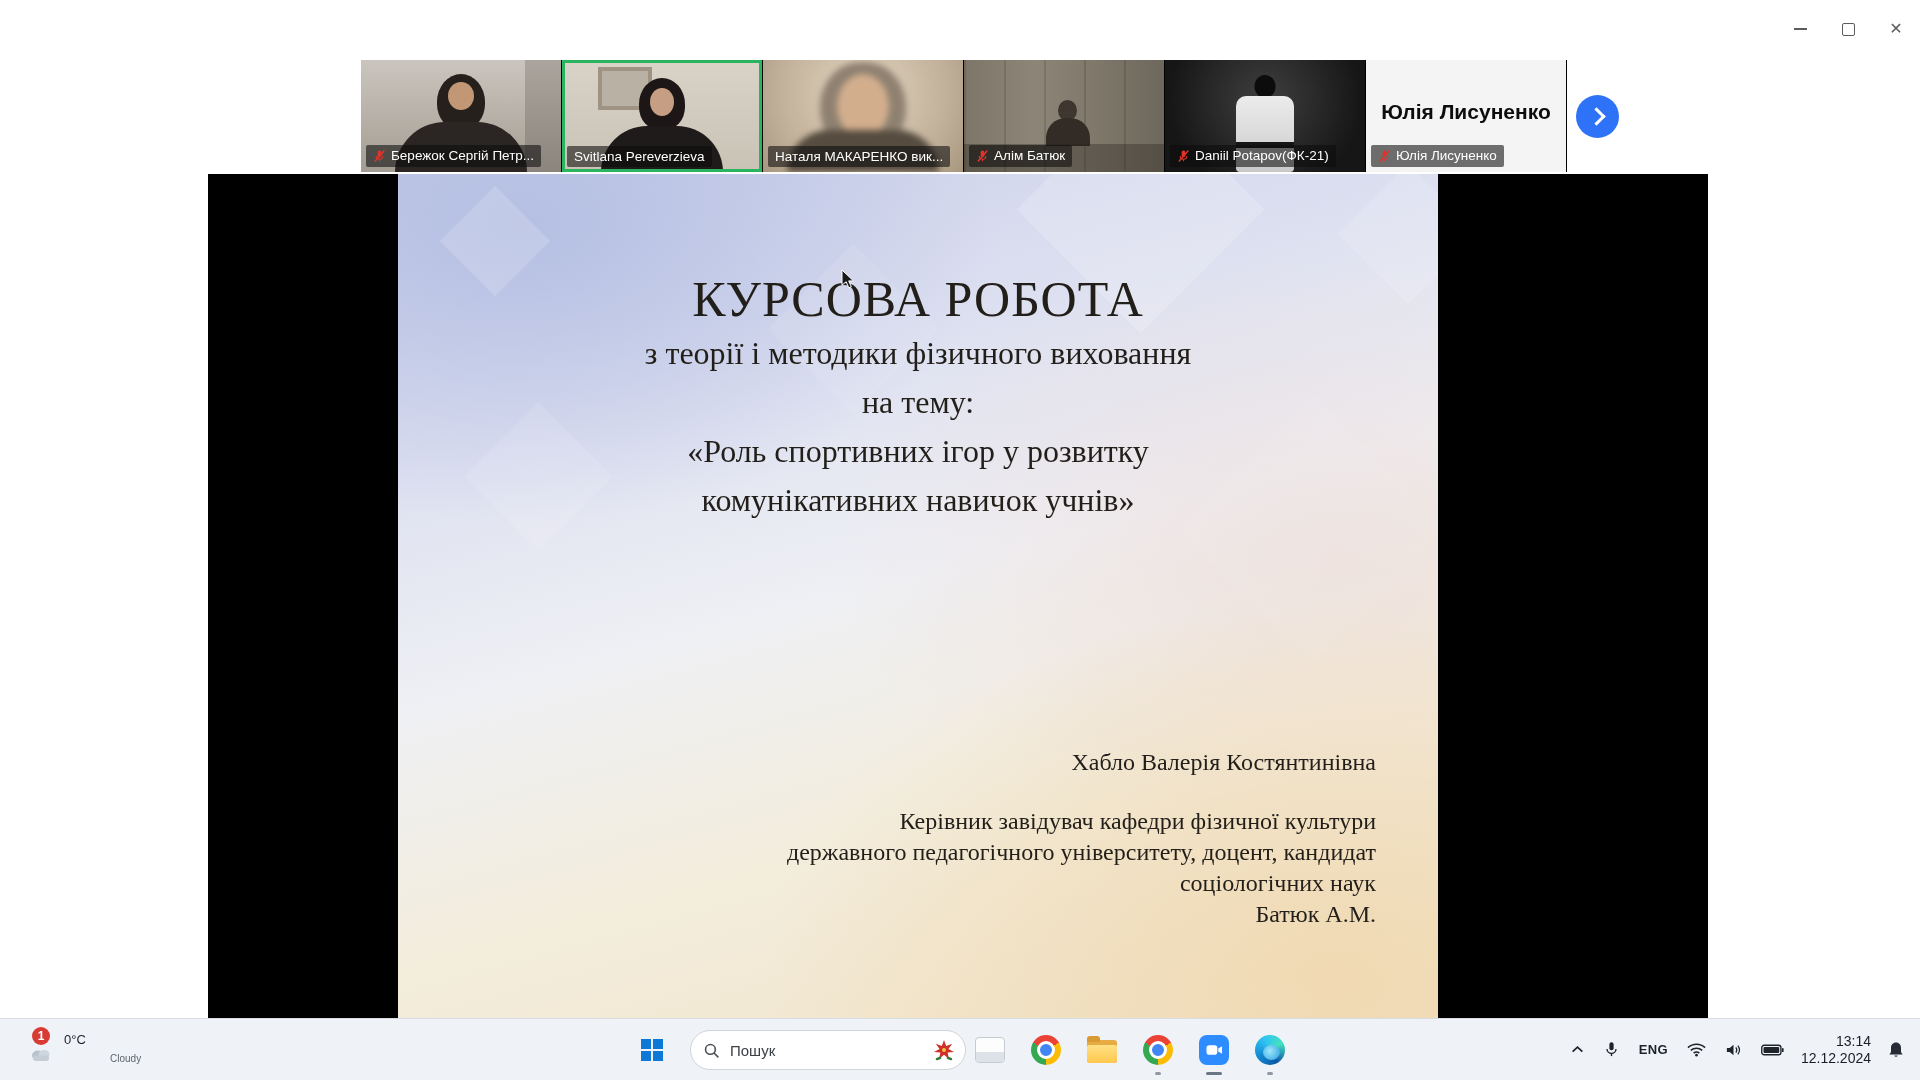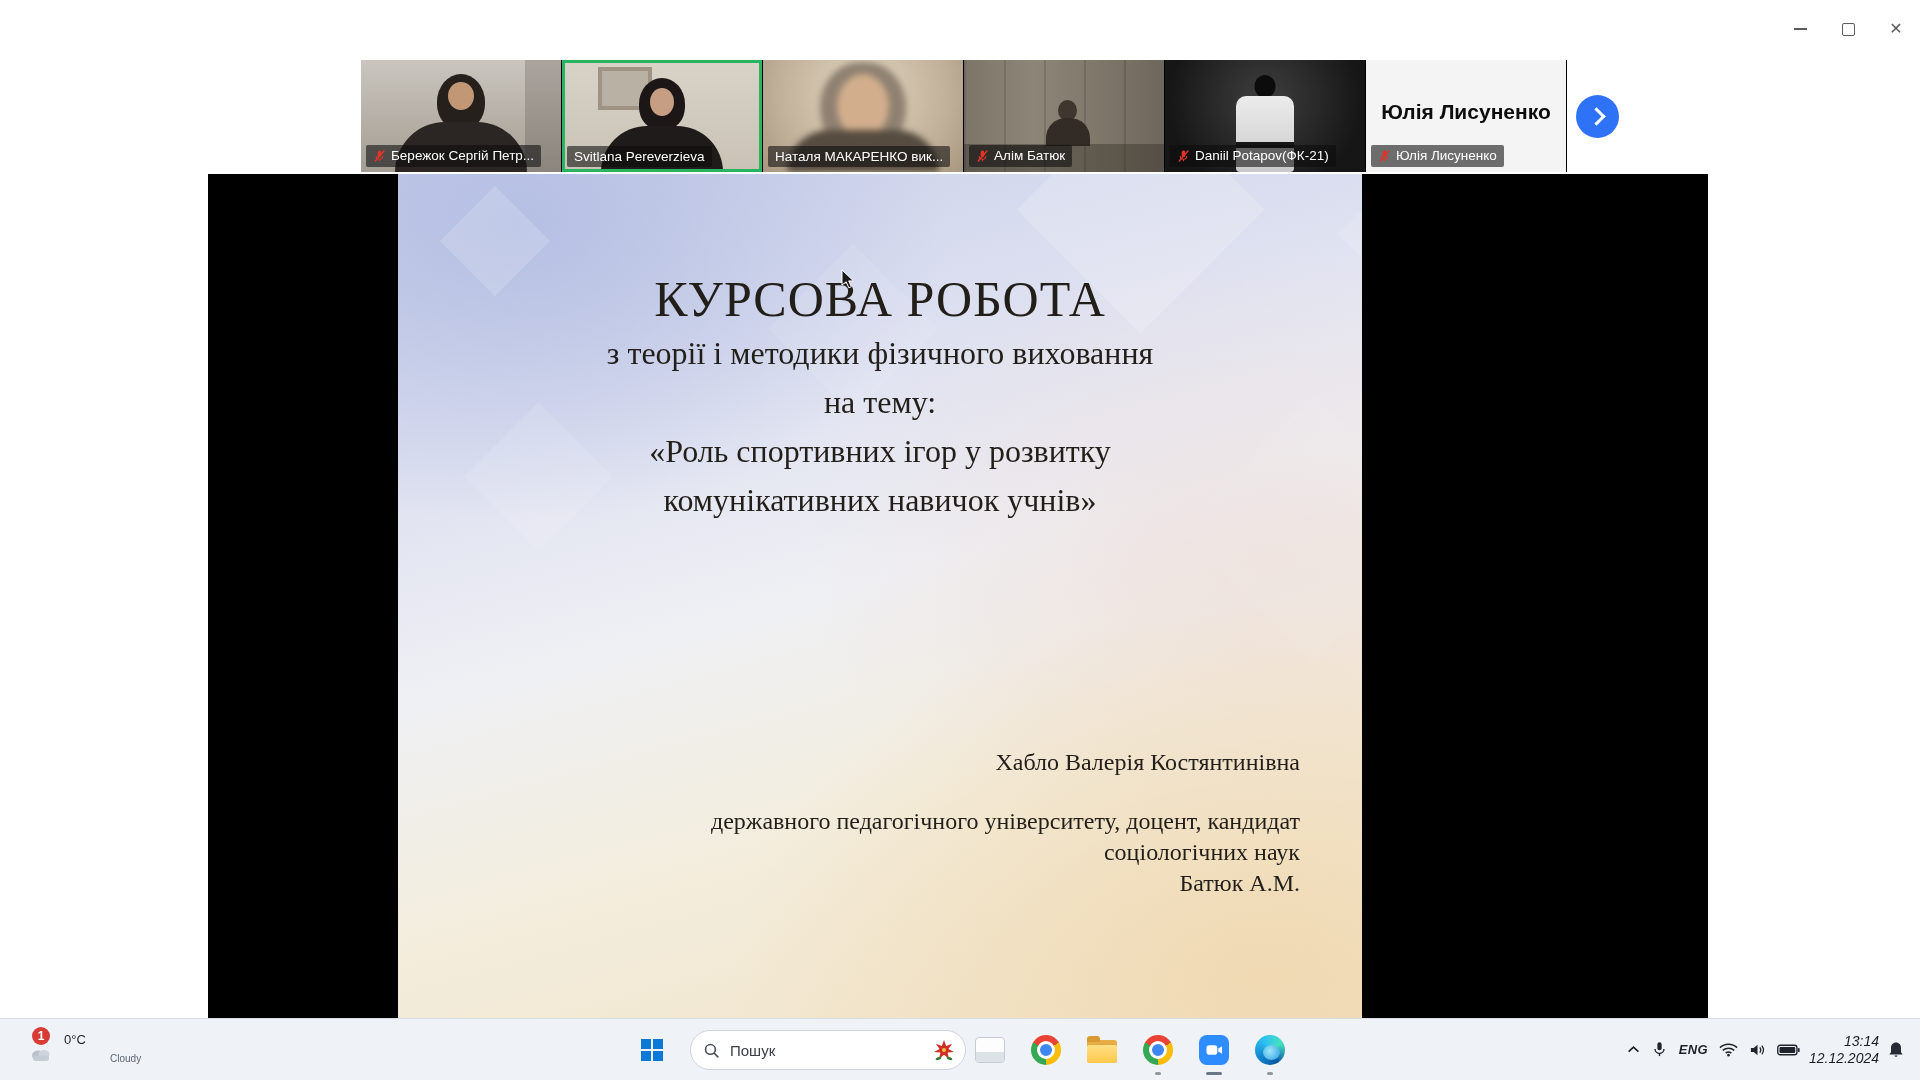--- a/index.html
+++ b/index.html
@@ -70,21 +70,21 @@
     font-size:21px;font-weight:700;color:#0d0d0d;padding-bottom:8px;}
 
   
   .more-btn{position:absolute;left:1576px;top:95px;width:43px;height:43px;border-radius:50%;
     background:#2e73f7;border:none;display:flex;align-items:center;justify-content:center;z-index:45;cursor:pointer;}
   .chev-right{display:block;width:10px;height:10px;border-right:3px solid #fff;border-bottom:3px solid #fff;
     transform:rotate(-45deg);margin-left:-3px;}
 
   
   .share-region{position:absolute;left:208px;top:174px;width:1500px;height:845px;background:#000;z-index:10;}
-  .slide{position:absolute;left:190px;top:0;width:964px;height:845px;overflow:hidden;color:#221e19;
+  .slide{position:absolute;left:190px;top:0;width:1040px;height:845px;overflow:hidden;color:#221e19;
     font-family:"Liberation Serif","DejaVu Serif",serif;
     background:
       radial-gradient(90% 70% at 12% 6%, rgba(178,189,226,0.9) 0%, rgba(178,189,226,0) 50%),
       radial-gradient(100% 80% at 90% 95%, rgba(240,216,176,0.9) 0%, rgba(240,216,176,0) 55%),
       radial-gradient(80% 60% at 90% 45%, rgba(236,214,210,0.5) 0%, rgba(236,214,210,0) 60%),
       linear-gradient(165deg,#c9cfe9 0%,#dcdff0 25%,#eff0f4 48%,#f3eddd 70%,#f1e3c8 100%);}
   .diamond{position:absolute;transform:rotate(45deg);background:rgba(255,255,255,0.32);}
   .d1{left:58px;top:28px;width:78px;height:78px;opacity:.5;}
   .d2{left:655px;top:-52px;width:175px;height:175px;opacity:.55;}
   .d3{left:960px;top:10px;width:100px;height:100px;opacity:.4;}
@@ -131,21 +131,21 @@
   .chrome-core{width:12px;height:12px;border-radius:50%;background:#4086f4;border:3px solid #fff;}
   .folder-icon{width:30px;height:23px;background:linear-gradient(#e8ae45,#d99b31);border-radius:3px;position:relative;margin-top:4px;}
   .folder-icon::before{content:"";position:absolute;top:-4px;left:0;width:13px;height:6px;background:#d99b31;border-radius:3px 3px 0 0;}
   .folder-icon::after{content:"";position:absolute;top:5px;left:0;right:0;bottom:0;
     background:linear-gradient(#ffe084,#ffc84d);border-radius:2px 2px 3px 3px;}
   .zoom-icon-app{width:30px;height:30px;border-radius:8px;background:#2d8cff;display:flex;align-items:center;justify-content:center;}
   .edge-icon{width:30px;height:30px;border-radius:50%;position:relative;overflow:hidden;
     background:conic-gradient(from 150deg,#0b57a4,#1489d2,#2fc3f2,#46e0c0,#0b57a4);}
   .edge-icon::after{content:"";position:absolute;left:8px;top:10px;width:17px;height:15px;border-radius:50%;
     background:radial-gradient(circle at 40% 40%,#9ee7fb,#2a9ee0);}
-  .tray{position:absolute;right:14px;top:0;height:61px;display:flex;align-items:center;gap:7px;font-style:italic;}
+  .tray{position:absolute;right:14px;top:0;height:61px;display:flex;align-items:center;gap:15px;}
   .tray-item{display:flex;align-items:center;justify-content:center;cursor:pointer;padding:4px 2px;border-radius:4px;}
   .lang{font-size:13px;color:#1d2128;font-weight:600;letter-spacing:.3px;}
   .clock{font-size:14px;color:#1a1d24;text-align:right;line-height:17px;cursor:pointer;}
 </style>
 </head>
 <body>
 
 <div class="window-controls">
   <div class="wc">
       <span class="wc-min"></span>
@@ -270,20 +270,21 @@
       <div class="slide-title">КУРСОВА РОБОТА</div>
       <div class="slide-line">з теорії і методики фізичного виховання</div>
       <div class="slide-line">на тему:</div>
       <div class="slide-line">«Роль спортивних ігор у розвитку</div>
       <div class="slide-line">комунікативних навичок учнів»</div>
     </div>
 
     <div class="credits">
       <div>Хабло Валерія Костянтинівна</div>
       <div class="credits-gap"></div>
+      <div>Керівник завідувач кафедри фізичної культури</div>
       <div>державного педагогічного університету, доцент, кандидат</div>
       <div>соціологічних наук</div>
       <div>Батюк А.М.</div>
     </div>
   </div>
 </div>
 
 <svg class="cursor" width="14" height="20" viewBox="0 0 14 20">
   <polygon points="1,0 1,15 5.2,11.8 7.8,17.8 10.3,16.7 7.7,10.9 12.5,10.9" fill="#1a1a1a" stroke="#fff" stroke-width="1"></polygon>
 </svg>

